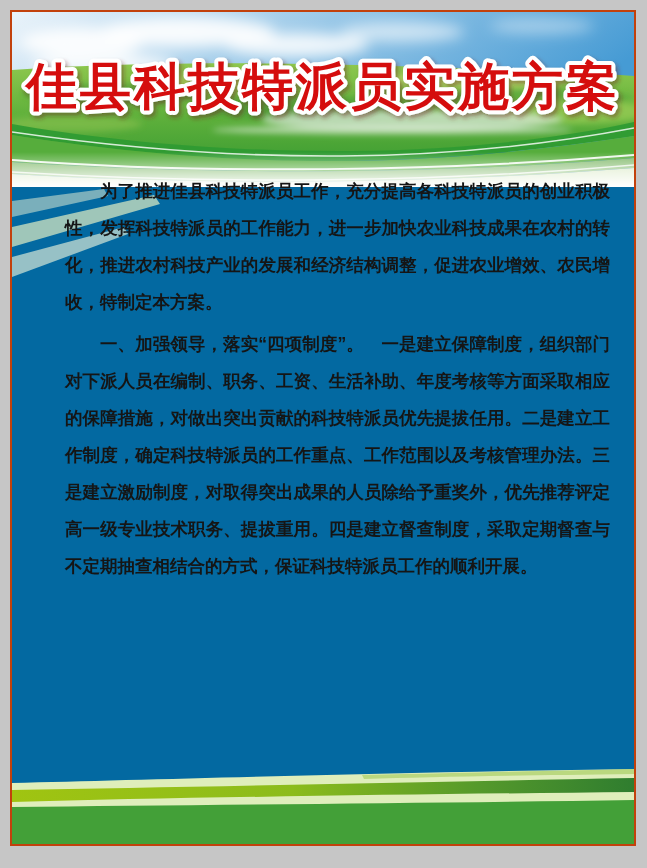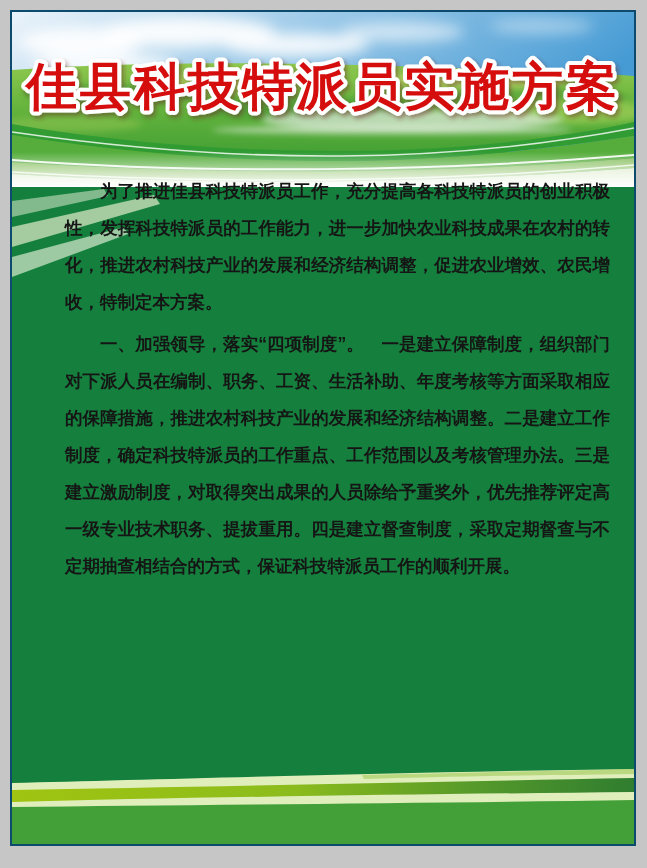--- a/index.html
+++ b/index.html
@@ -9,23 +9,23 @@
     width: 647px; height: 868px;
     background: #c6c6c6;
     position: relative;
     font-family: "Liberation Sans", sans-serif;
     overflow: hidden;
   }
   .poster {
     position: absolute;
     left: 10px; top: 10px;
     width: 626px; height: 836px;
-    border: 2px solid #0c4a6e;
+    border: 2px solid #c2410c;
     box-sizing: border-box;
-    background: #15803d;
+    background: #0369a1;
     overflow: hidden;
   }
   .header {
     position: absolute;
     top: 0; left: 0;
     width: 622px; height: 175px;
   }
   .header .scene {
     display: block;
     width: 622px; height: 175px;
@@ -147,21 +147,21 @@
   </div>
 
   <svg class="left-decor" viewBox="0 0 260 170" xmlns="http://www.w3.org/2000/svg">
     <path d="M0,14 L92,2 L96,9 L0,30 Z" fill="#dcead2" opacity="0.55"></path>
     <path d="M0,40 L142,8 L148,17 L0,60 Z" fill="#d4e6c2" opacity="0.75"></path>
     <path d="M0,70 L112,40 L116,47 L0,90 Z" fill="#e6f1da" opacity="0.65"></path>
   </svg>
 
   <div class="content">
     <p>为了推进佳县科技特派员工作，充分提高各科技特派员的创业积极性，发挥科技特派员的工作能力，进一步加快农业科技成果在农村的转化，推进农村科技产业的发展和经济结构调整，促进农业增效、农民增收，特制定本方案。</p>
-    <p>一、加强领导，落实“四项制度”。　一是建立保障制度，组织部门对下派人员在编制、职务、工资、生活补助、年度考核等方面采取相应的保障措施，推进农村科技产业的发展和经济结构调整。二是建立工作制度，确定科技特派员的工作重点、工作范围以及考核管理办法。三是建立激励制度，对取得突出成果的人员除给予重奖外，优先推荐评定高一级专业技术职务、提拔重用。四是建立督查制度，采取定期督查与不定期抽查相结合的方式，保证科技特派员工作的顺利开展。</p>
+    <p>一、加强领导，落实“四项制度”。　一是建立保障制度，组织部门对下派人员在编制、职务、工资、生活补助、年度考核等方面采取相应的保障措施，对做出突出贡献的科技特派员优先提拔任用。二是建立工作制度，确定科技特派员的工作重点、工作范围以及考核管理办法。三是建立激励制度，对取得突出成果的人员除给予重奖外，优先推荐评定高一级专业技术职务、提拔重用。四是建立督查制度，采取定期督查与不定期抽查相结合的方式，保证科技特派员工作的顺利开展。</p>
   </div>
 
   <svg class="footer-svg" viewBox="0 0 622 76" preserveAspectRatio="none" xmlns="http://www.w3.org/2000/svg">
     <defs>
       <linearGradient id="stripe" x1="0" y1="0" x2="1" y2="0">
         <stop offset="0" stop-color="#a0c411"></stop>
         <stop offset="0.45" stop-color="#8cbc1c"></stop>
         <stop offset="0.75" stop-color="#55992b"></stop>
         <stop offset="1" stop-color="#2f7d2f"></stop>
       </linearGradient>

